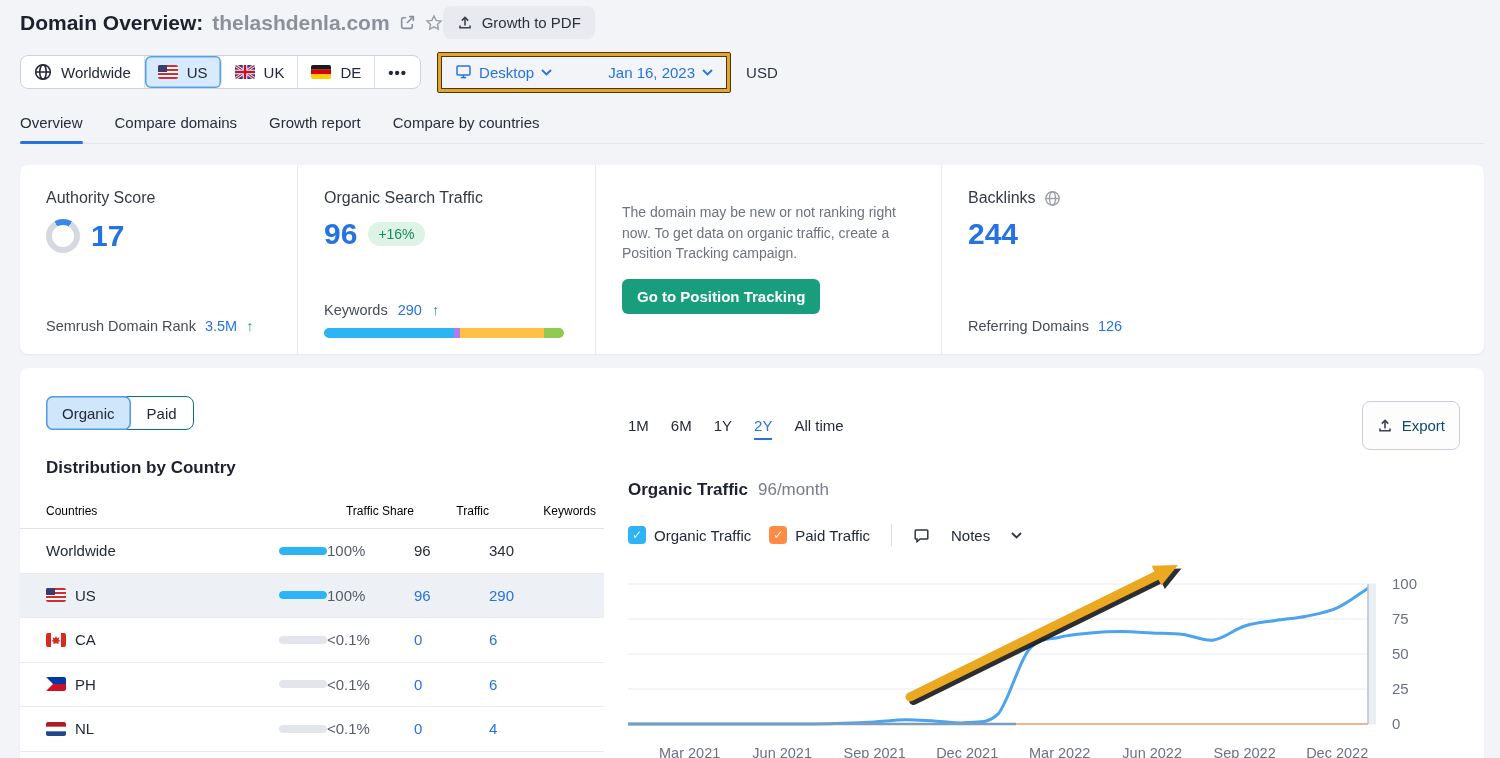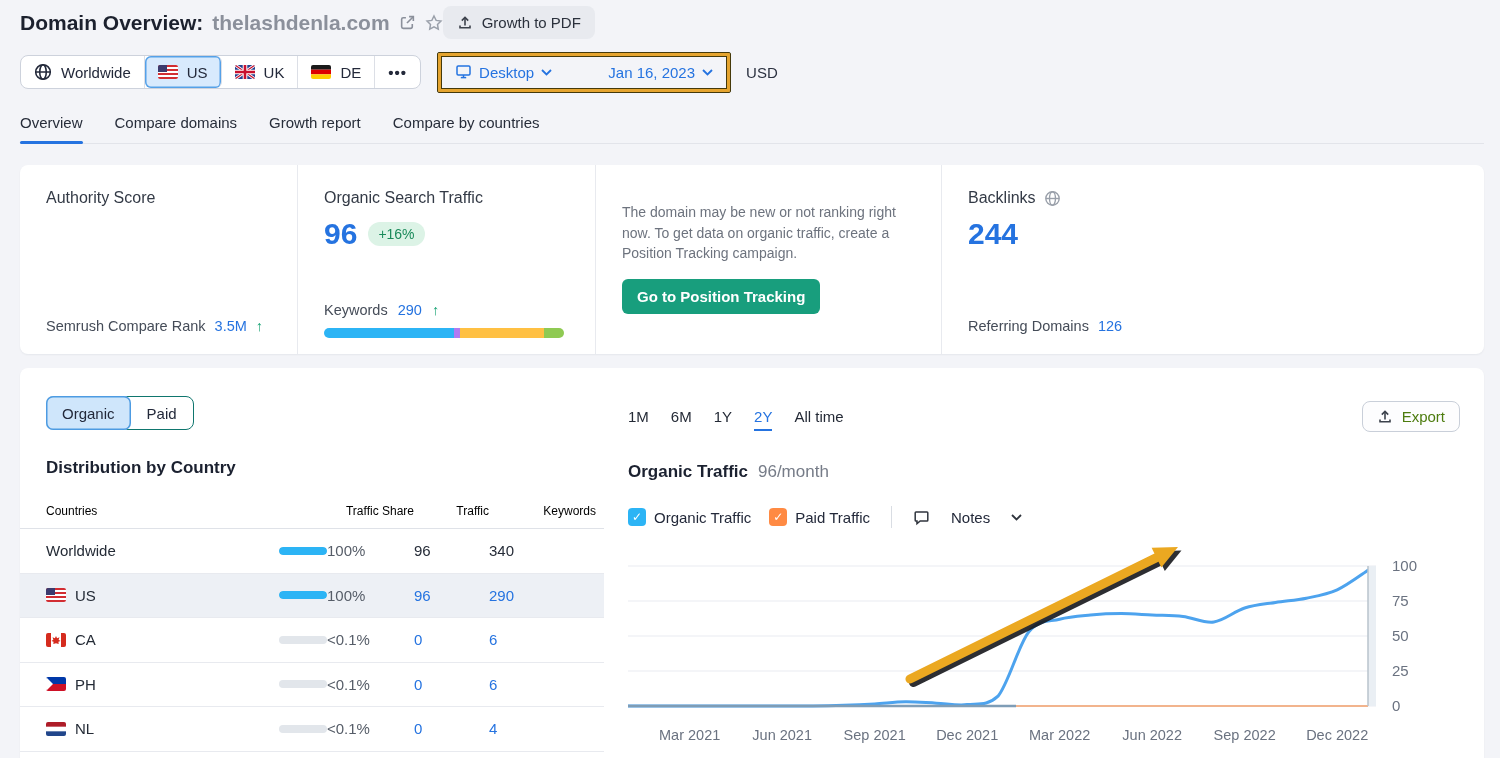--- a/index.html
+++ b/index.html
@@ -75,21 +75,21 @@
   .share{color:#565d68}
   .pill{width:48px;height:8px;border-radius:4px;background:#e2e6eb;overflow:hidden}
   .pill i{display:block;height:100%;background:#2cb4f5;border-radius:4px}
 
   .ranges-row{display:flex;align-items:center;justify-content:space-between}
   .ranges{display:flex;gap:22px;color:#242a36}
   .range{cursor:pointer;position:relative}
   .range.active{color:#2573e0}
   .range.active::after{content:'';position:absolute;left:0;right:0;bottom:-6px;height:2px;background:#2573e0}
   .btn-light{display:flex;align-items:center;gap:9px;background:#fdfdfe;border:1px solid #c9cfd9;border-radius:8px;
-             padding:6px 14px;font-size:15px;color:#4d7c0f;cursor:pointer;font-family:inherit}
+             padding:15px 14px;font-size:15px;color:#0c4a6e;cursor:pointer;font-family:inherit}
   .chart-title-row{margin-top:30px;display:flex;gap:10px;align-items:baseline}
   .ct{font-size:17px;font-weight:700;color:#1b2130}
   .cs{font-size:17px;color:#767c88}
   .legend-row{margin-top:24px;display:flex;align-items:center;gap:18px}
   .legend-item{display:flex;align-items:center;gap:8px;color:#23293a}
   .cb{width:18px;height:18px;border-radius:4px;color:#fff;font-size:12px;display:flex;align-items:center;justify-content:center;font-weight:700;cursor:pointer}
   .vdiv{width:1px;height:22px;background:#d9dde3;margin:0 3px}
   .notes{display:flex;align-items:center;gap:21px;color:#23293a;cursor:pointer}
   svg.chart{margin-top:12px;display:block}
   svg.chart text{font-family:inherit}
@@ -204,22 +204,28 @@
   <div class="tabs">
       <div class="tab active">Overview</div>
       <div class="tab">Compare domains</div>
       <div class="tab">Growth report</div>
       <div class="tab">Compare by countries</div>
     </div>
 
   <div class="card card1">
     <div class="m-col m-col1">
       <div class="m-title">Authority Score</div>
+      <div class="m-value-row">
+        <div class="donut" style="background: conic-gradient(from -30deg, rgb(61, 134, 234) 0deg, rgb(61, 134, 234) 17%, rgb(213, 217, 223) 0deg, rgb(213, 217, 223) 100%);">
+            <div class="donut-hole"></div>
+          </div>
+        <span class="m-value">17</span>
+      </div>
       <div class="m-footer">
-        <span>Semrush Compare Rank</span>
+        <span>Semrush Domain Rank</span>
         <span class="blue">3.5M</span>
         <span class="up">↑</span>
       </div>
     </div>
     <div class="m-col m-col2">
       <div class="m-title">Organic Search Traffic</div>
       <div class="m-value-row">
         <span class="m-value">96</span>
         <span class="badge">+16%</span>
       </div>

